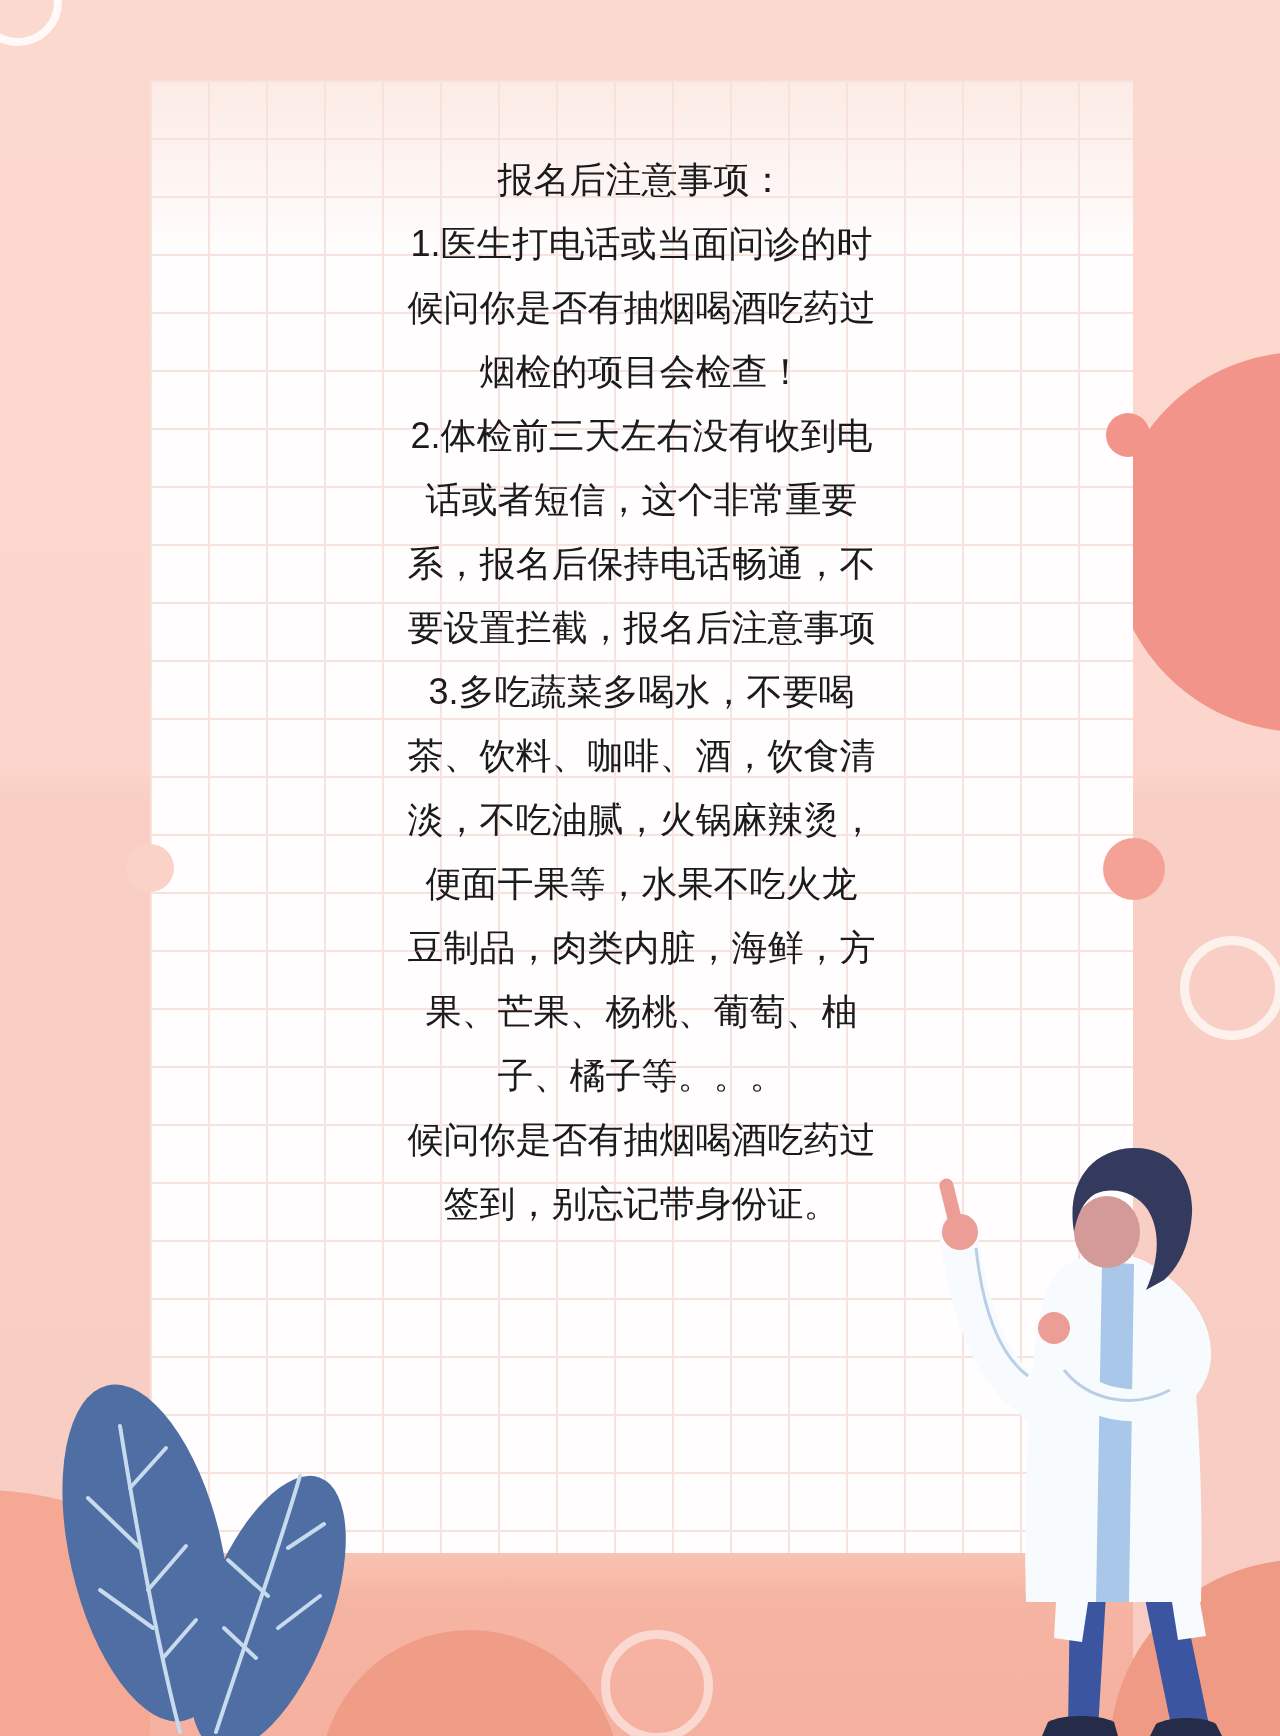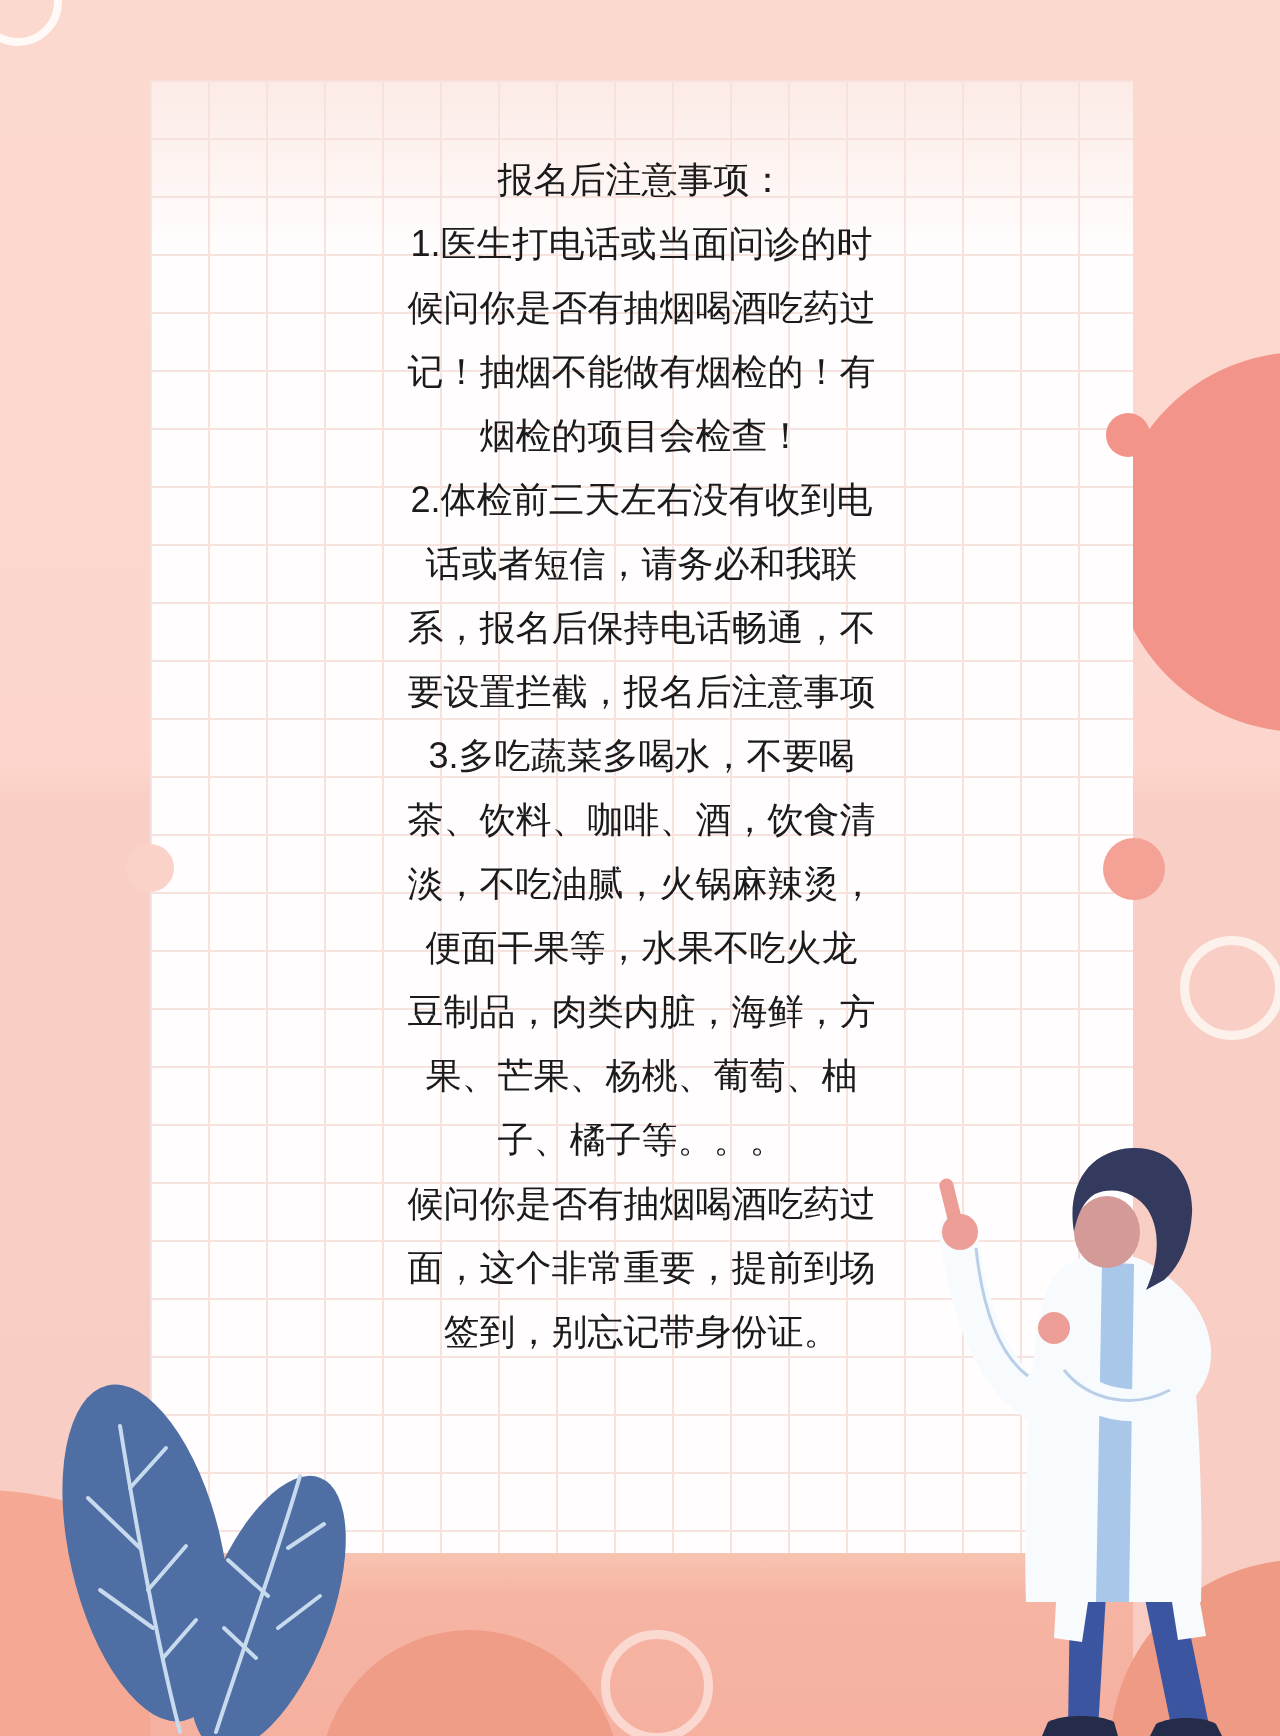--- a/index.html
+++ b/index.html
@@ -59,35 +59,33 @@
   <div class="abs circle blob-bottom-left"></div>
   <div class="abs circle big-salmon-circle"></div>
   <div class="abs circle ring-right"></div>
   <div class="abs circle ring-top-left"></div>
 
   <div class="abs card">
     <div class="notice">
       <div>报名后注意事项：</div>
       <div>1.医生打电话或当面问诊的时</div>
       <div>候问你是否有抽烟喝酒吃药过</div>
-      <div>记！抽烟不能做有烟检的！有</div>
       <div>烟检的项目会检查！</div>
       <div>2.体检前三天左右没有收到电</div>
-      <div>话或者短信，请务必和我联</div>
+      <div>话或者短信，这个非常重要</div>
       <div>系，报名后保持电话畅通，不</div>
       <div>要设置拦截，报名后注意事项</div>
       <div>3.多吃蔬菜多喝水，不要喝</div>
       <div>茶、饮料、咖啡、酒，饮食清</div>
       <div>淡，不吃油腻，火锅麻辣烫，</div>
       <div>便面干果等，水果不吃火龙</div>
       <div>豆制品，肉类内脏，海鲜，方</div>
       <div>果、芒果、杨桃、葡萄、柚</div>
       <div>子、橘子等。。。</div>
       <div>候问你是否有抽烟喝酒吃药过</div>
-      <div>面，这个非常重要，提前到场</div>
       <div>签到，别忘记带身份证。</div>
     </div>
     <div class="card-band"></div>
   </div>
 
   <div class="abs circle bump-left"></div>
   <div class="abs circle bump-right-top"></div>
   <div class="abs circle bump-right-mid"></div>
 
   <div class="abs circle dark-circle-left"></div>

